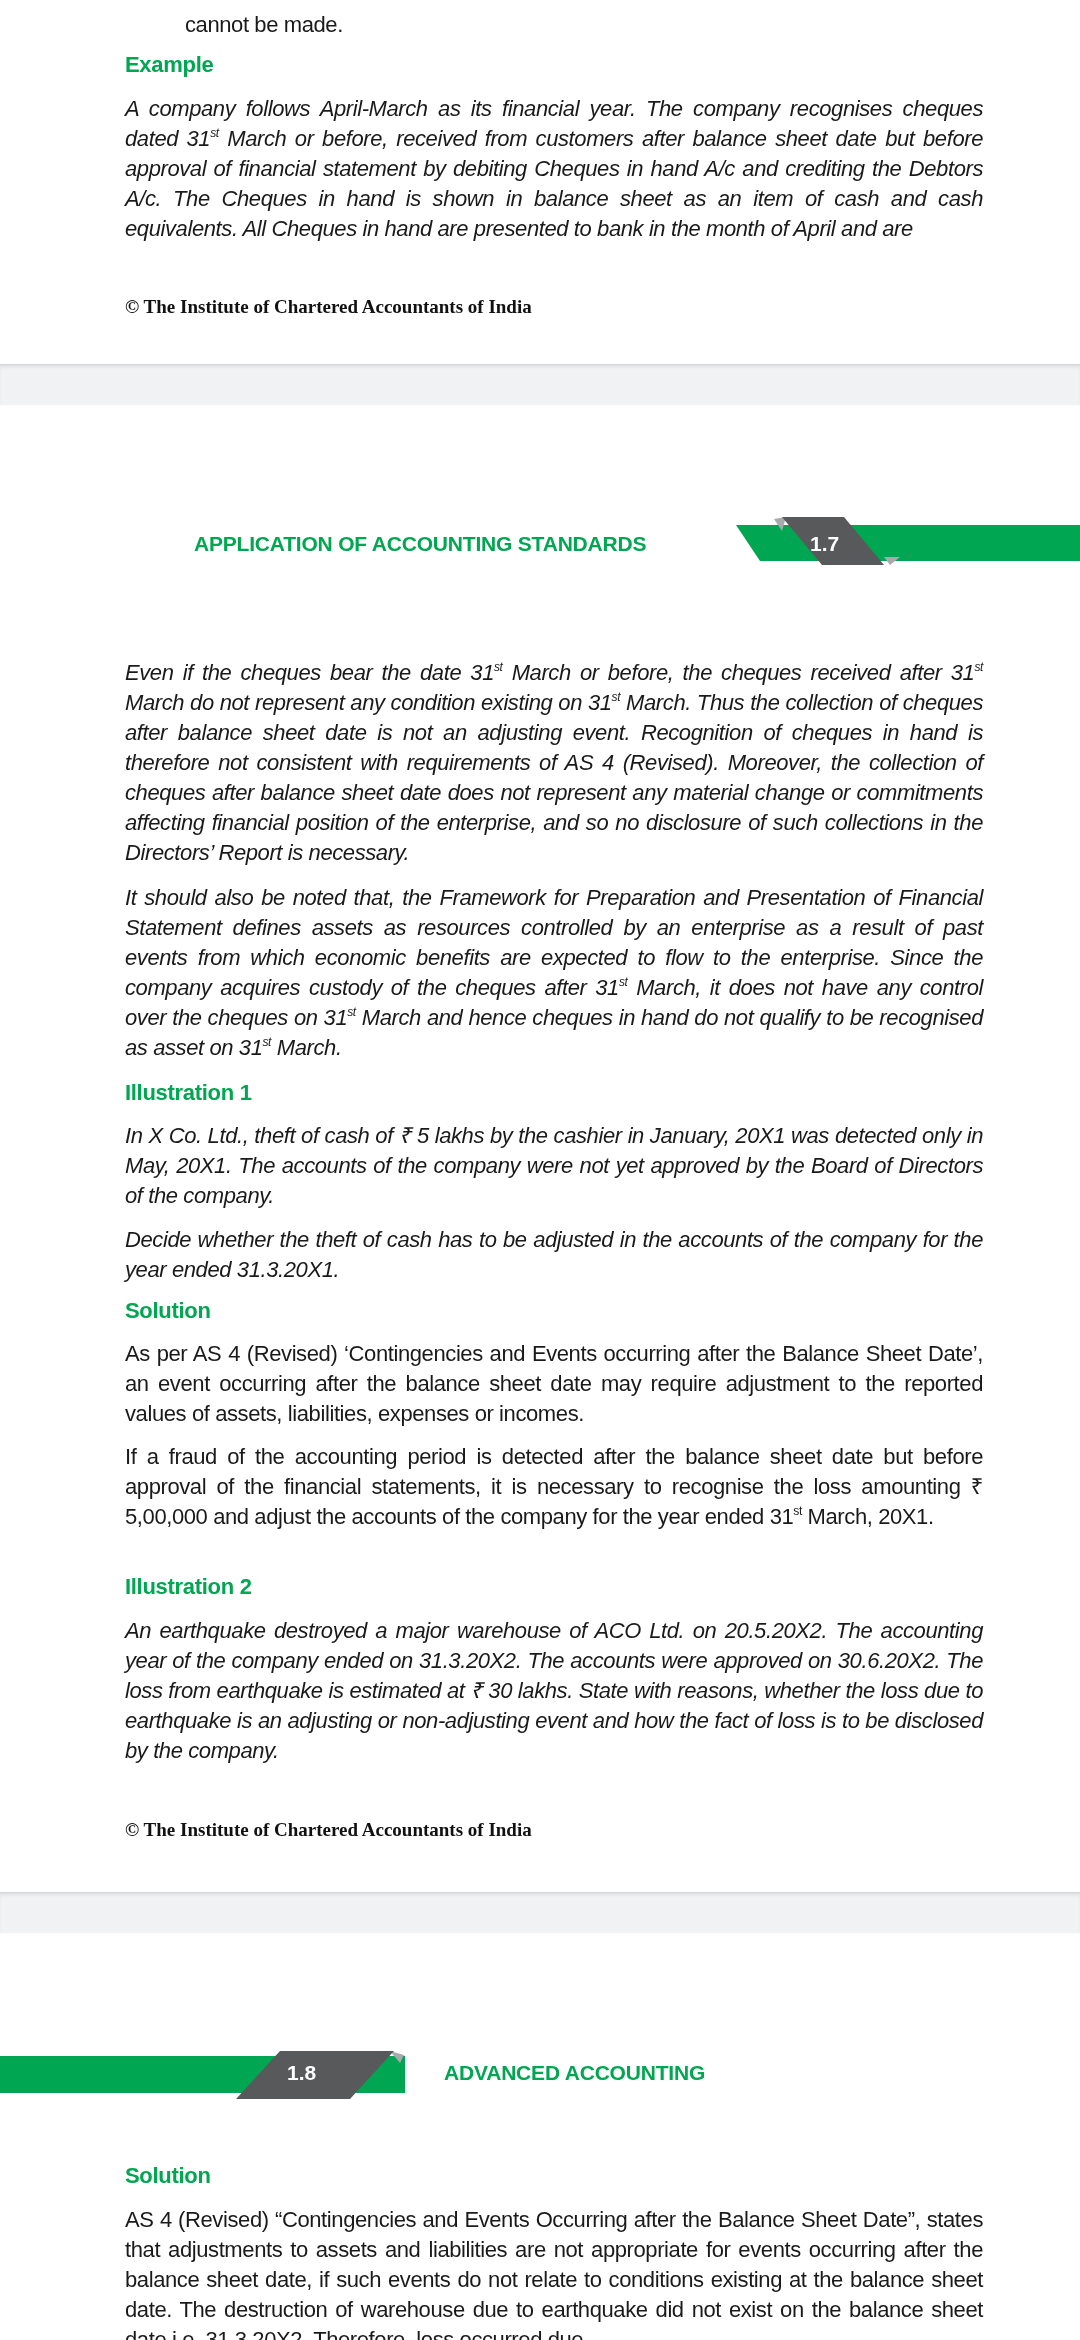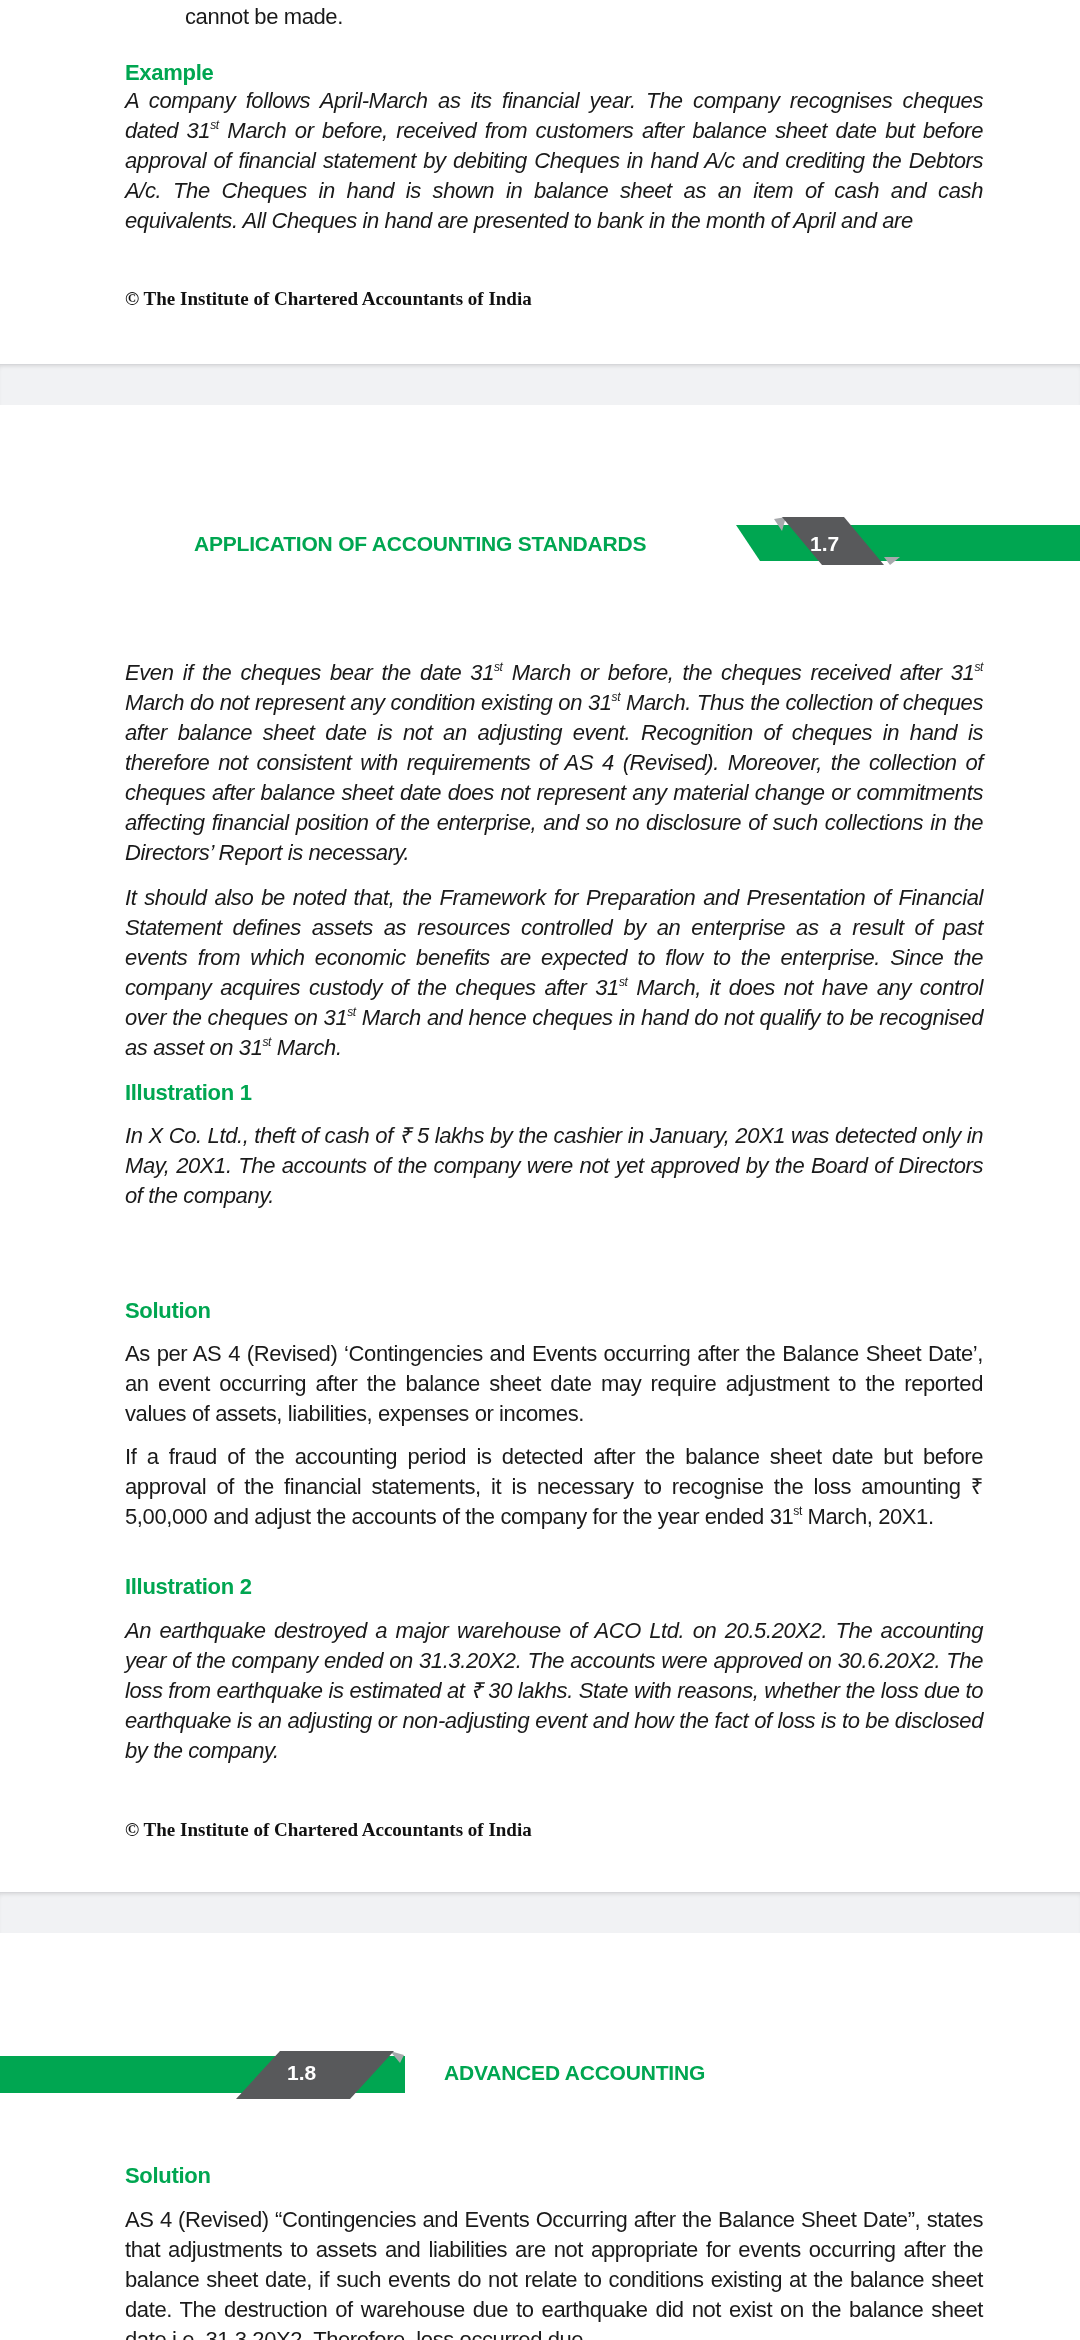--- a/index.html
+++ b/index.html
@@ -36,23 +36,23 @@
   }
   .band { position: absolute; }
   .pg-num {
     position: absolute; color: #fff; font-weight: bold; font-size: 21px;
     font-family: "Liberation Sans", sans-serif;
   }
 </style>
 </head>
 <body>
 
-<div class="page" style="top:0;height:364px;">
+<div class="page" style="top:8px;height:364px;">
   <div class="text" style="top:2px;left:185px;width:auto;">cannot be made.</div>
-  <div class="heading" style="top:44px;margin-top:16px;">Example</div>
+  <div class="heading" style="top:44px;">Example</div>
   <div class="text it" style="top:86px;">A company follows April-March as its financial year. The company recognises cheques dated 31<sup>st</sup> March or before, received from customers after balance sheet date but before approval of financial statement by debiting Cheques in hand A/c and crediting the Debtors A/c. The Cheques in hand is shown in balance sheet as an item of cash and cash equivalents. All Cheques in hand are presented to bank in the month of April and are</div>
   <div class="footer" style="top:288px;">© The Institute of Chartered Accountants of India</div>
 </div>
 
 <div class="gap" style="top:364px;height:40px;"></div>
 
 <div class="page" style="top:405px;height:1257px;">
   <div class="band-title" style="top:127px;left:194px;">APPLICATION OF ACCOUNTING STANDARDS</div>
   <svg class="band" width="356" height="52" style="left:724px;top:108px;">
     <polygon points="12,12 356,12 356,48 36,48" fill="#00a651"></polygon>
@@ -60,20 +60,21 @@
     <polygon points="160,44 176,44 166,52" fill="#a7a9ac"></polygon>
     <polygon points="58,4 120,4 160,52 98,52" fill="#58595b"></polygon>
   </svg>
   <div class="pg-num" style="left:810px;top:127px;">1.7</div>
 
   <div class="text it" style="top:253px;">Even if the cheques bear the date 31<sup>st</sup> March or before, the cheques received after 31<sup>st</sup> March do not represent any condition existing on 31<sup>st</sup> March. Thus the collection of cheques after balance sheet date is not an adjusting event. Recognition of cheques in hand is therefore not consistent with requirements of AS 4 (Revised). Moreover, the collection of cheques after balance sheet date does not represent any material change or commitments affecting financial position of the enterprise, and so no disclosure of such collections in the Directors’ Report is necessary.</div>
   <div class="text it" style="top:478px;">It should also be noted that, the Framework for Preparation and Presentation of Financial Statement defines assets as resources controlled by an enterprise as a result of past events from which economic benefits are expected to flow to the enterprise. Since the company acquires custody of the cheques after 31<sup>st</sup> March, it does not have any control over the cheques on 31<sup>st</sup> March and hence cheques in hand do not qualify to be recognised as asset on 31<sup>st</sup> March.</div>
 
   <div class="heading" style="top:675px;">Illustration 1</div>
   <div class="text it" style="top:716px;">In X Co. Ltd., theft of cash of ₹ 5 lakhs by the cashier in January, 20X1 was detected only in May, 20X1. The accounts of the company were not yet approved by the Board of Directors of the company.</div>
+  <div class="text it" style="top:820px;">Decide whether the theft of cash has to be adjusted in the accounts of the company for the year ended 31.3.20X1.</div>
 
   <div class="heading" style="top:893px;">Solution</div>
   <div class="text" style="top:934px;">As per AS 4 (Revised) ‘Contingencies and Events occurring after the Balance Sheet Date’, an event occurring after the balance sheet date may require adjustment to the reported values of assets, liabilities, expenses or incomes.</div>
   <div class="text" style="top:1037px;">If a fraud of the accounting period is detected after the balance sheet date but before approval of the financial statements, it is necessary to recognise the loss amounting ₹ 5,00,000 and adjust the accounts of the company for the year ended 31<sup>st</sup> March, 20X1.</div>
 
   <div class="heading" style="top:1169px;">Illustration 2</div>
   <div class="text it" style="top:1211px;">An earthquake destroyed a major warehouse of ACO Ltd. on 20.5.20X2. The accounting year of the company ended on 31.3.20X2. The accounts were approved on 30.6.20X2. The loss from earthquake is estimated at ₹ 30 lakhs. State with reasons, whether the loss due to earthquake is an adjusting or non-adjusting event and how the fact of loss is to be disclosed by the company.</div>
 
   <div class="footer" style="top:1414px;">© The Institute of Chartered Accountants of India</div>
 </div>

